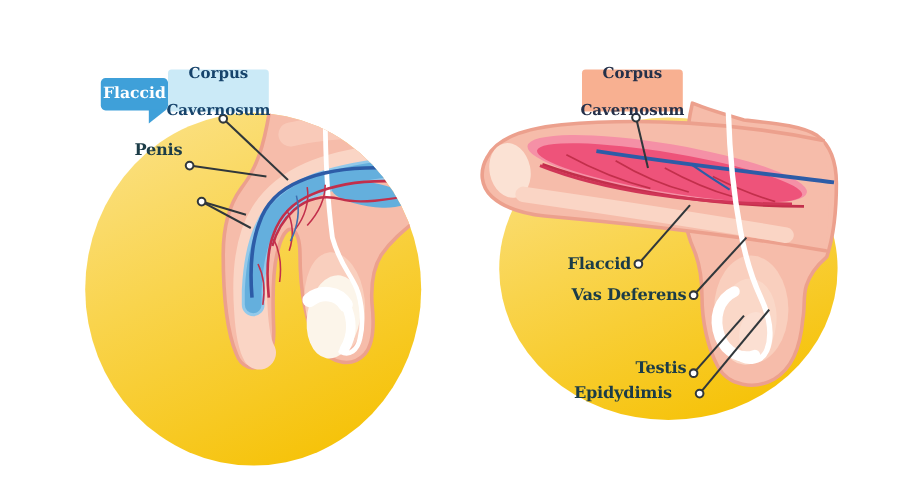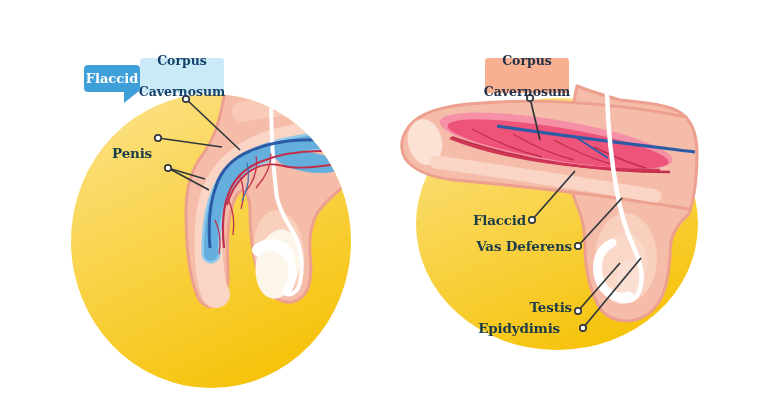--- a/index.html
+++ b/index.html
@@ -197,19 +197,19 @@
   </div>
   <div class="badge badge-corpus badge-corpus-left">
     <span>Corpus</span>
     <span>Cavernosum</span>
   </div>
   <div class="badge badge-corpus badge-corpus-right">
     <span>Corpus</span>
     <span>Cavernosum</span>
   </div>
 
-  <div class="lbl" style="right:616px;top:146px">Penis</div>
+  <div class="lbl" style="right:616px;top:118px">Penis</div>
   <div class="lbl" style="right:242px;top:213px">Flaccid</div>
   <div class="lbl" style="right:196px;top:239px">Vas Deferens</div>
   <div class="lbl" style="right:196px;top:300px">Testis</div>
   <div class="lbl" style="right:208px;top:321px">Epidydimis</div>
 
 </div>
 
 </body></html>

